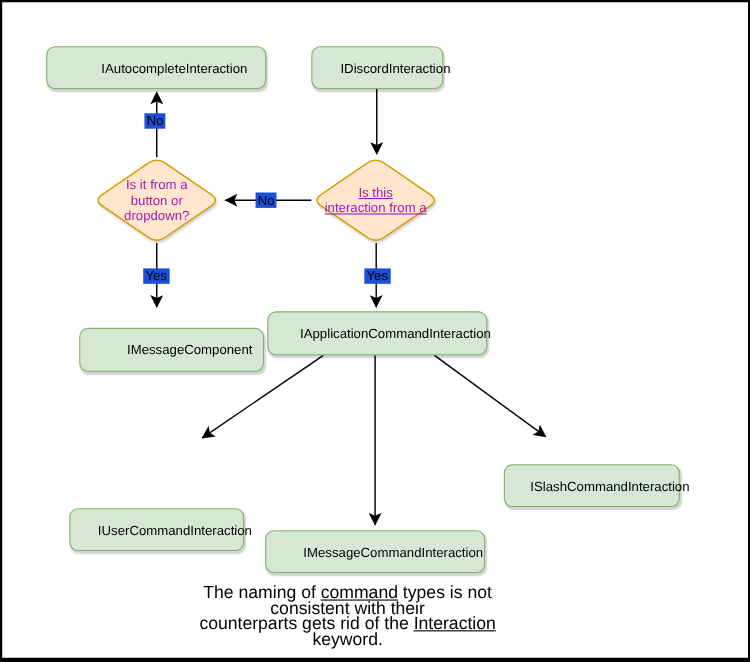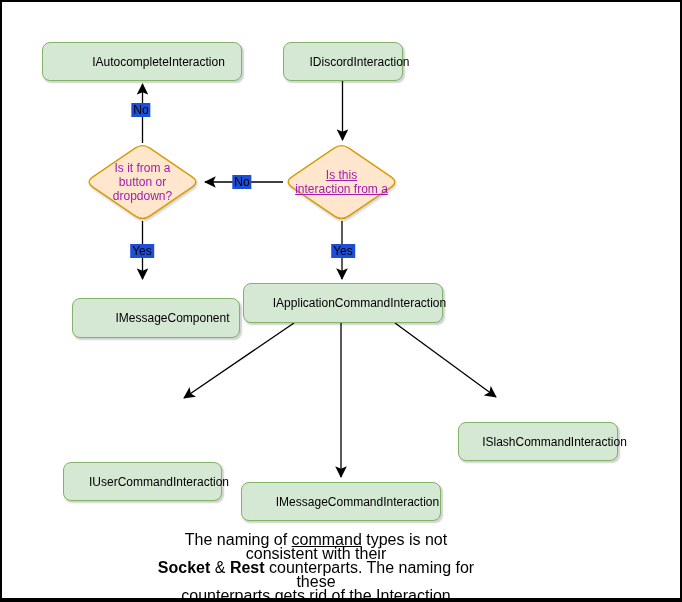--- a/index.html
+++ b/index.html
@@ -129,20 +129,17 @@
 
   <div class="edge-label" style="left:140px; top:249px;">Yes</div>
 
   <div class="edge-label" style="left:341px; top:249px;">Yes</div>
 
   <div class="note">
     <div>
       <span>The naming of </span><span class="u">command</span><span> types is not consistent with their</span>
     </div>
     <div>
-      <span class="b">Socket</span><span> &amp; </span><span class="b">Rest</span><span> counterparts. The naming for these</span>
-    </div>
-    <div>
       <span>counterparts gets rid of the </span><span class="u">Interaction</span><span> keyword.</span>
     </div>
   </div>
 
 </div>
 
 </body></html>

